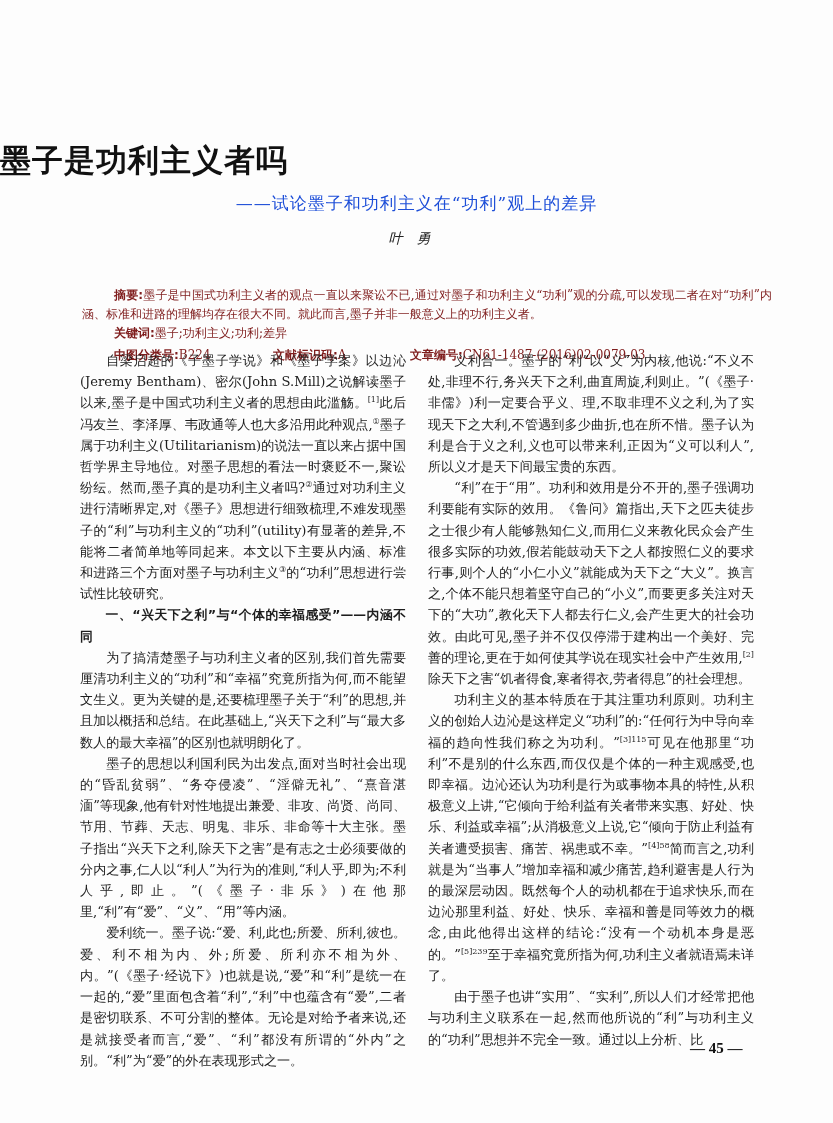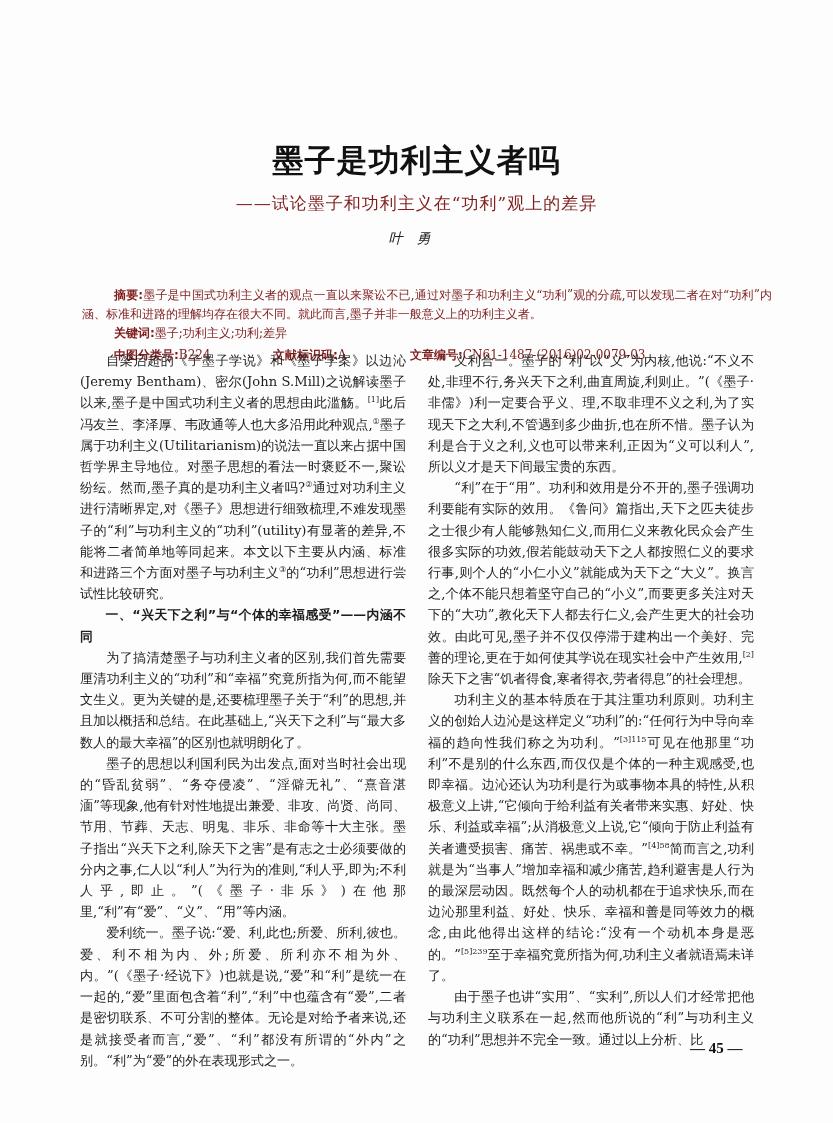--- a/index.html
+++ b/index.html
@@ -1,22 +1,22 @@
 <!DOCTYPE html>
 <html><head>
 <meta charset="utf-8">
 <style>
   html, body { margin: 0; padding: 0; background: #ffffff; }
   body { width: 833px; height: 1123px; position: relative; overflow: hidden; color: #1a1a1a;
          font-family: "DejaVu Serif", "Liberation Serif", serif; }
   .page { position: absolute; left: 0; top: 0; width: 833px; height: 1123px; background: #fdfdfd; }
-  .title { position: absolute; left: 0; width: 833px; top: 140px; text-align: center;
+  .title { position: absolute; left: 0; width: 833px; top: 140px; text-align: left;
            font-family: "DejaVu Serif", serif; font-weight: bold; font-size: 31px; letter-spacing: 1px; color: #111; }
   .subtitle { position: absolute; left: 0; width: 833px; top: 192px; text-align: center;
-              font-size: 17px; letter-spacing: 1px; color: #7f1d1d; }
+              font-size: 17px; letter-spacing: 1px; color: #1d4ed8; }
   .author { position: absolute; left: 0; width: 833px; top: 230px; text-align: center; font-size: 14px; letter-spacing: 14px; color: #222; font-style: italic; }
   .abstract { position: absolute; left: 82px; width: 690px; top: 262px; font-size: 12px; line-height: 19px; color: #7f1d1d; margin-top: 24px; }
   .abstract .lbl { font-family: "DejaVu Sans", sans-serif; font-weight: bold; }
   .abs-line { text-indent: 32px; text-align: justify; }
   .kw { padding-left: 32px; }
   .meta-row { padding-left: 32px; position: relative; height: 20px; margin-top: 3px; }
   .meta-row span.item { position: absolute; top: 0; white-space: nowrap; }
   .meta-row .item.c1 { left: 32px; }
   .meta-row .item.c2 { left: 191px; }
   .meta-row .item.c3 { left: 328px; }

